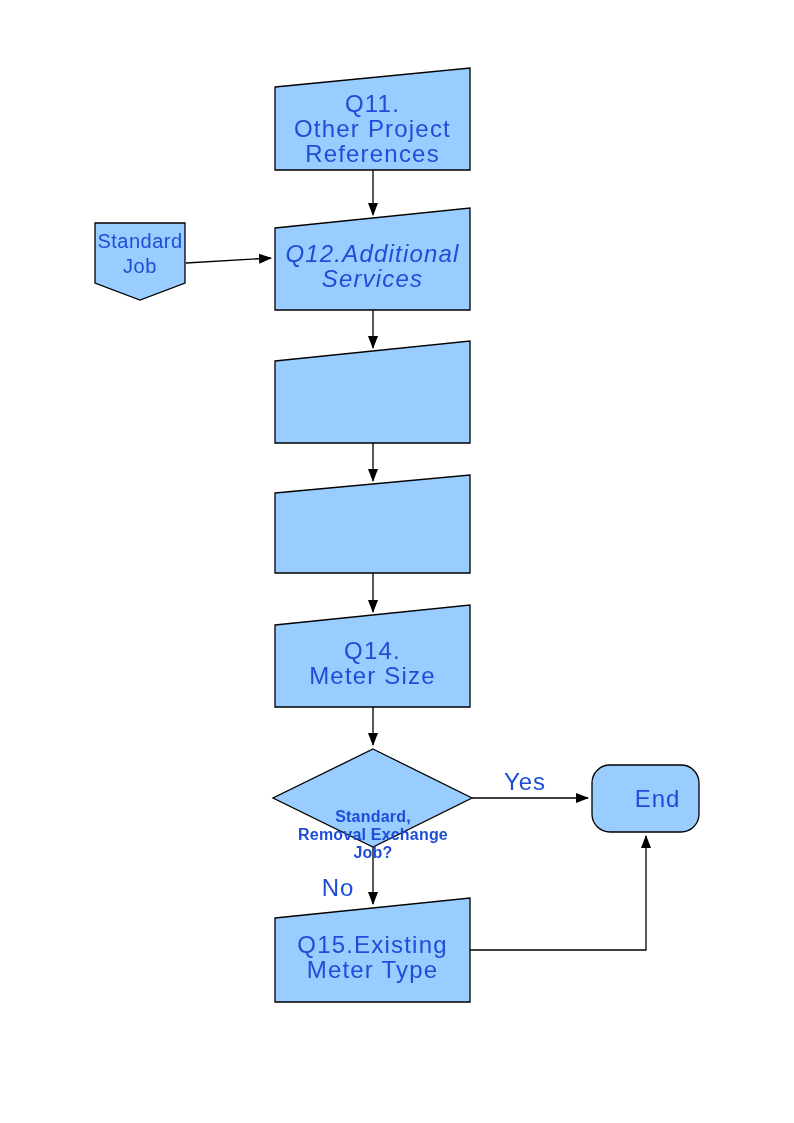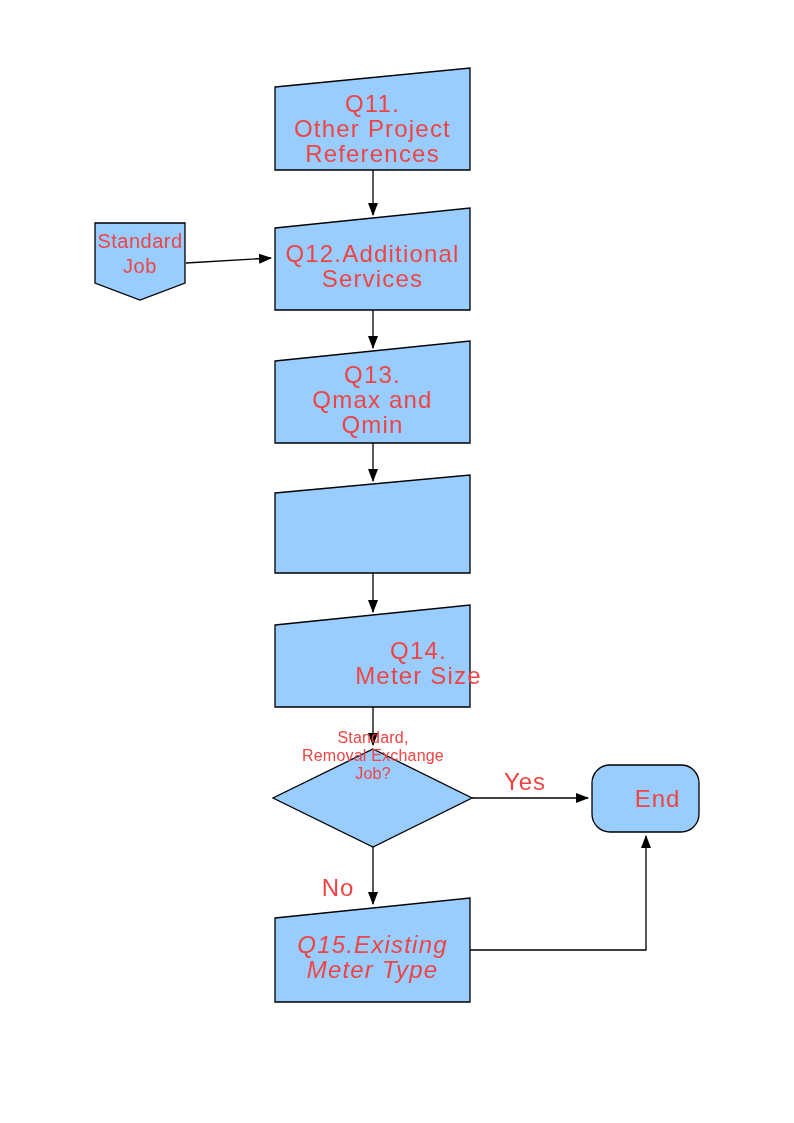--- a/index.html
+++ b/index.html
@@ -12,21 +12,21 @@
     overflow: hidden;
   }
   .page svg { position: absolute; left: 0; top: 0; }
   .lbl {
     position: absolute;
     display: flex;
     align-items: center;
     justify-content: center;
     text-align: center;
     white-space: pre-line;
-    color: #ef4444;
+    color: #1d4ed8;
     pointer-events: none;
   }
   .lbl-box  { font-size: 24px; line-height: 25px; letter-spacing: 1.2px; }
   .lbl-pent { font-size: 20px; line-height: 25px; letter-spacing: 0.5px; }
   .lbl-dec  { font-size: 16px; line-height: 18px; letter-spacing: 0.2px; }
   .lbl-edge { font-size: 24px; line-height: 24px; letter-spacing: 1px; }
   .lbl-end  { font-size: 24px; line-height: 24px; letter-spacing: 1px; }
 </style>
 </head>
 <body>
@@ -63,30 +63,27 @@
       <rect x="592" y="765" width="107" height="67" rx="18" ry="18" fill="#99ccff"></rect>
       <polygon points="275,918 470,898 470,1002 275,1002" fill="#99ccff"></polygon>
     </g>
   </svg>
 
   <div class="lbl lbl-box" style="left:275px; top:87px;  width:195px; height:83px;">Q11.
 Other Project
 References</div>
   <div class="lbl lbl-pent" style="left:95px;  top:225px; width:90px;  height:58px;">Standard
 Job</div>
-  <div class="lbl lbl-box" style="left:275px; top:222px; width:195px; height:88px;">Q12.Additional
+  <div class="lbl lbl-box" style="left:275px; top:222px; width:195px; height:88px;font-style:italic;">Q12.Additional
 Services</div>
-  <div class="lbl lbl-box" style="left:275px; top:355px; width:195px; height:88px;">Q13.
-Qmax and
-Qmin</div>
-  <div class="lbl lbl-box" style="left:275px; top:619px; width:195px; height:88px;padding-left:46px;">Q14.
+  <div class="lbl lbl-box" style="left:275px; top:619px; width:195px; height:88px;">Q14.
 Meter Size</div>
-  <div class="lbl lbl-dec" style="left:278px; top:727px; width:190px; height:58px;">Standard,
+  <div class="lbl lbl-dec" style="left:278px; top:806px; width:190px; height:58px;font-weight:bold;">Standard,
 Removal Exchange
 Job?</div>
   <div class="lbl lbl-end" style="left:592px; top:765px; width:107px; height:67px;padding-left:12px;">End</div>
-  <div class="lbl lbl-box" style="left:275px; top:912px; width:195px; height:90px;font-style:italic;">Q15.Existing
+  <div class="lbl lbl-box" style="left:275px; top:912px; width:195px; height:90px;">Q15.Existing
 Meter Type</div>
 
   <div class="lbl lbl-edge" style="left:495px; top:769px; width:60px; height:26px;">Yes</div>
   <div class="lbl lbl-edge" style="left:315px; top:875px; width:46px; height:26px;">No</div>
 
 </div>
 
 </body></html>

